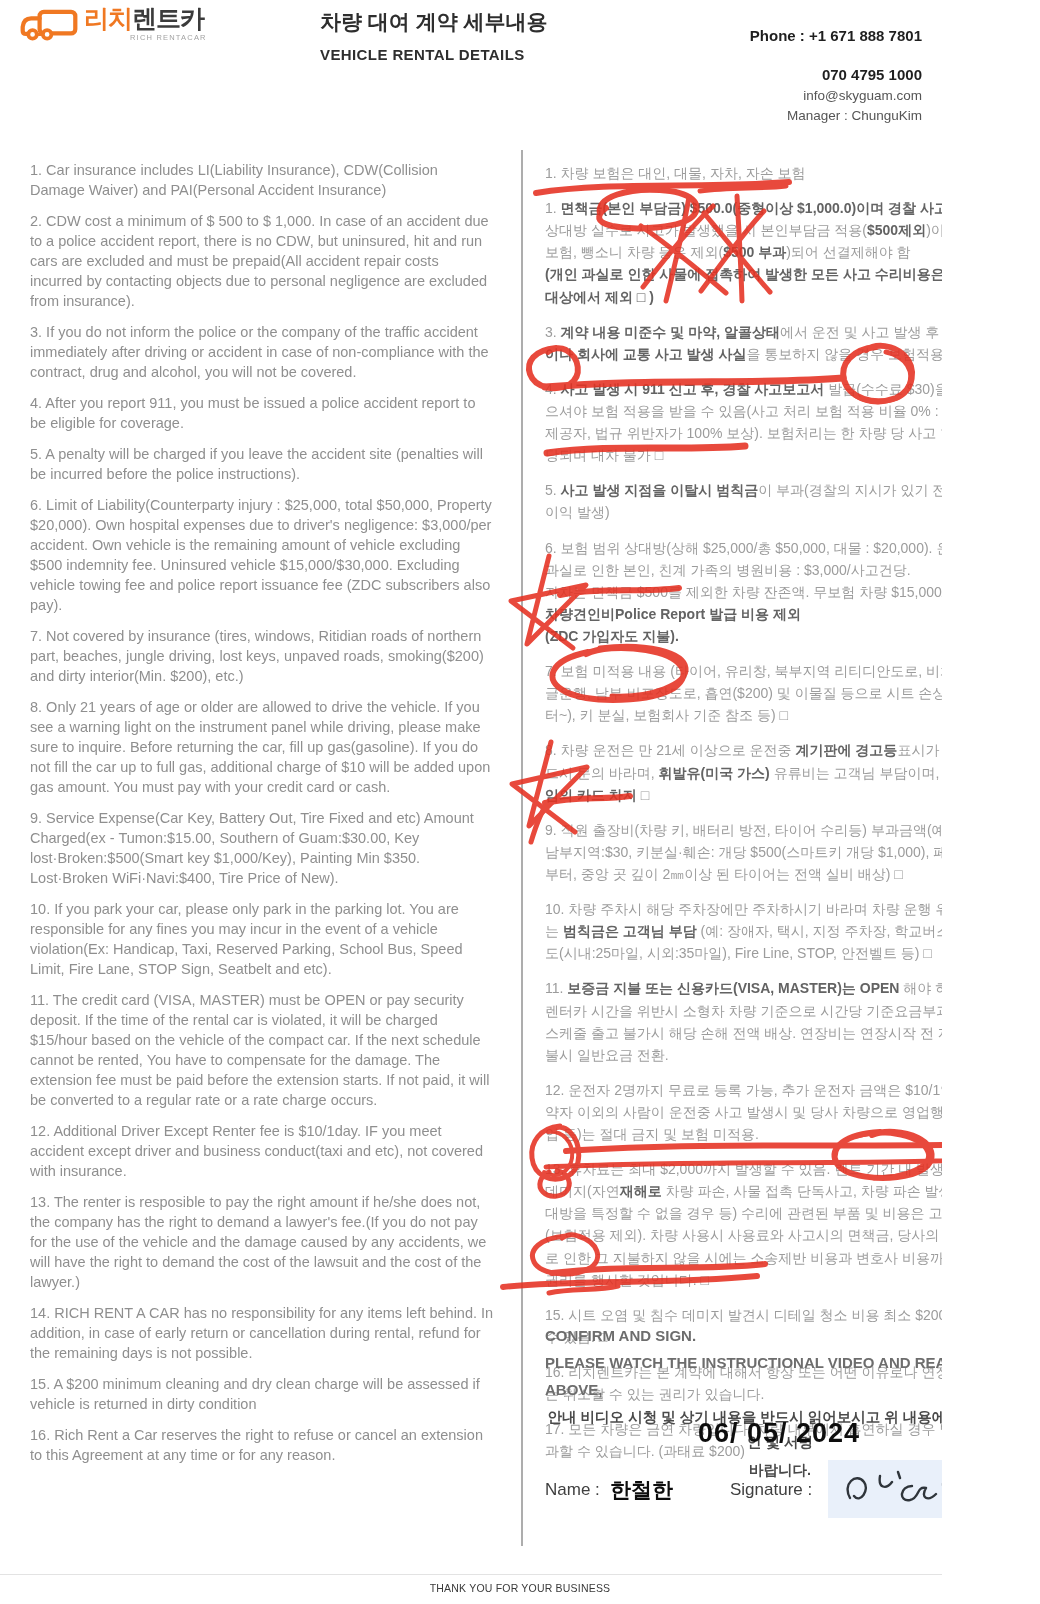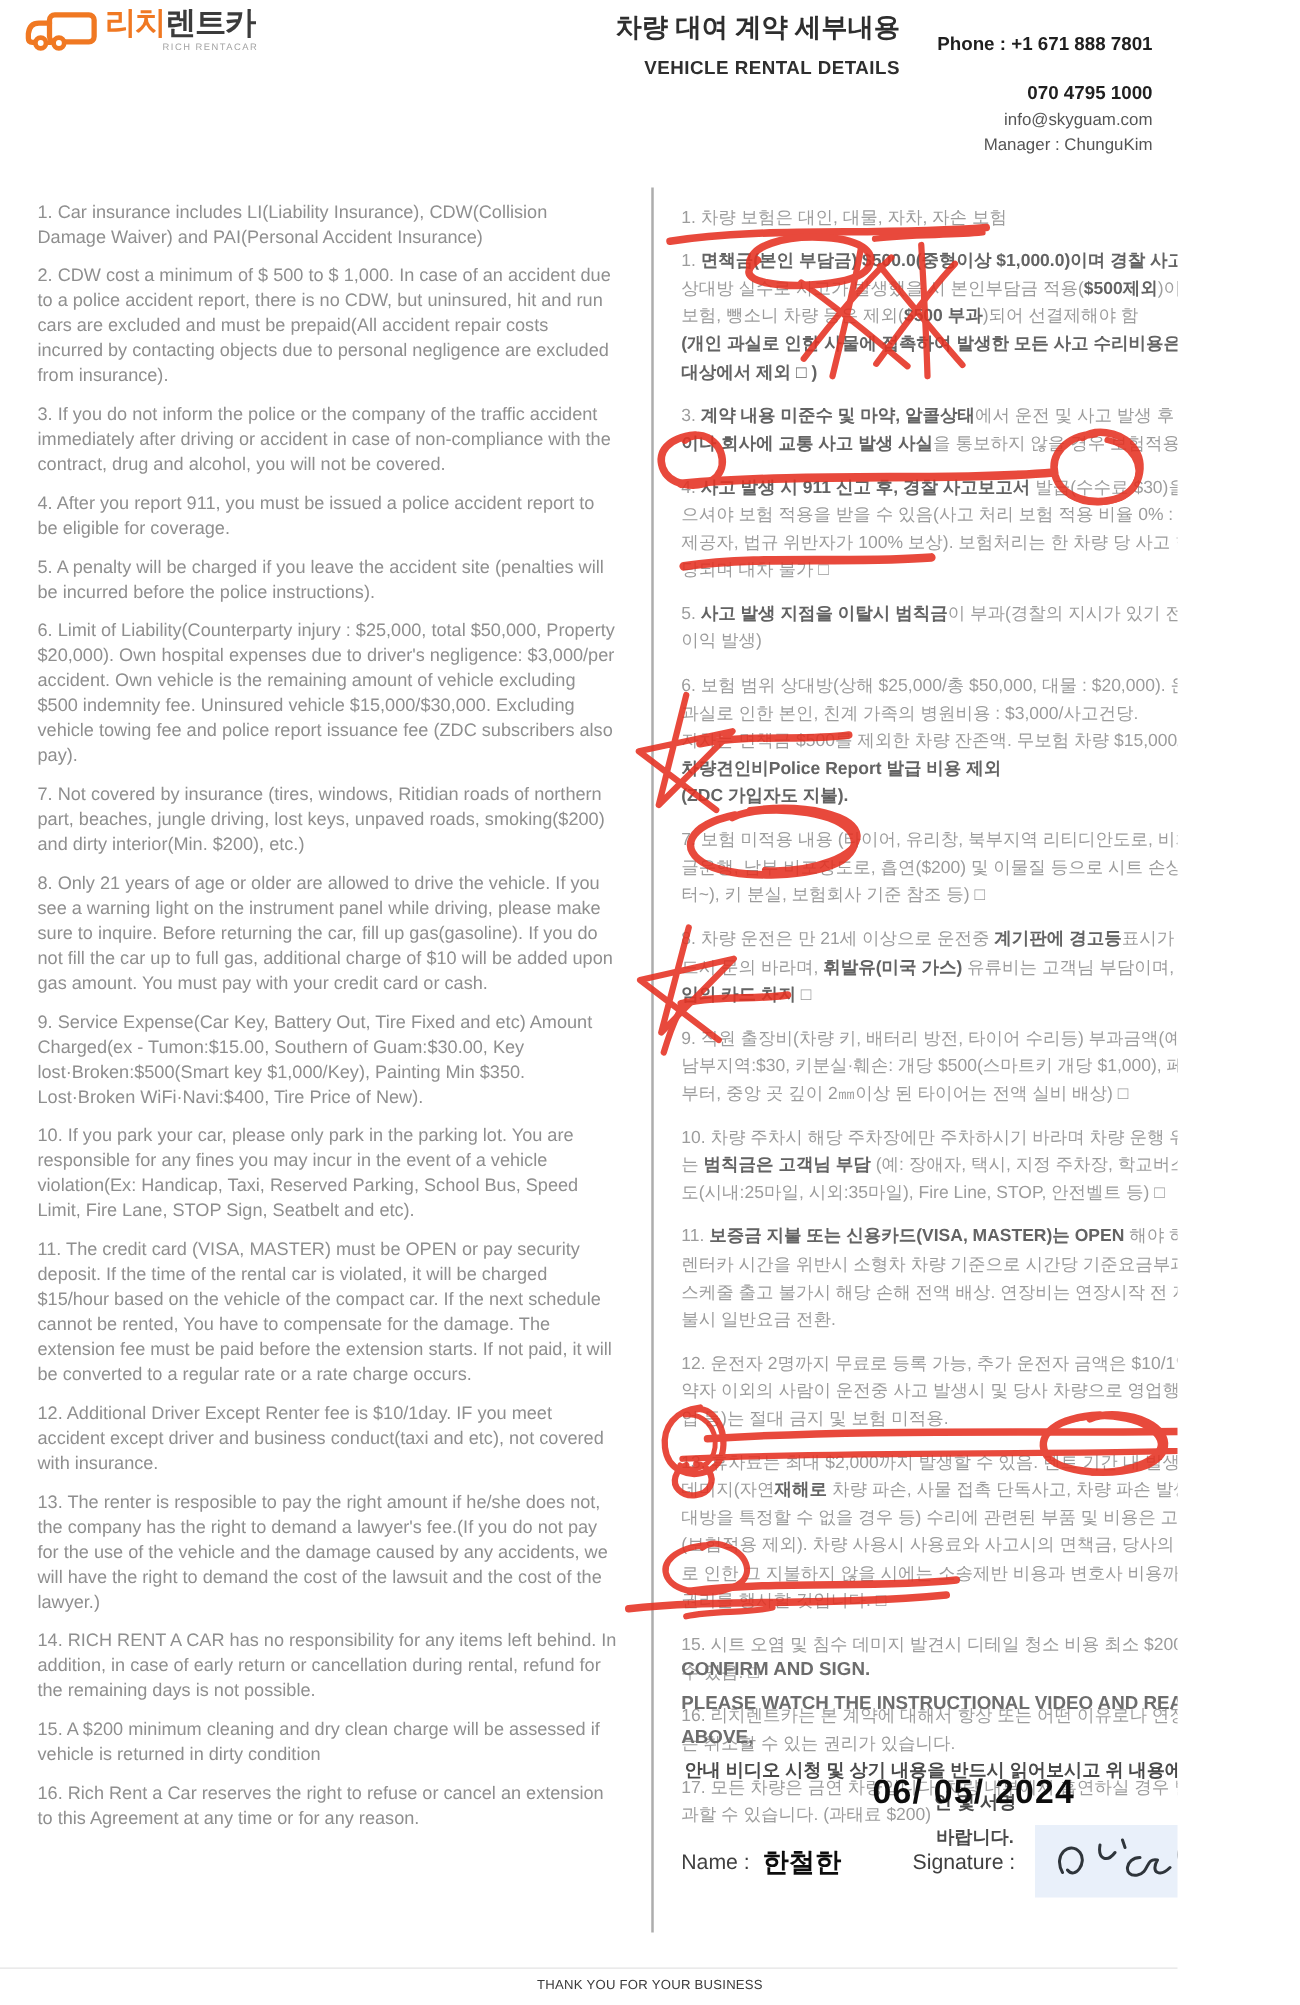--- a/index.html
+++ b/index.html
@@ -5,21 +5,21 @@
   html,body{margin:0;padding:0;background:#ffffff;}
   .page{position:relative;width:942px;height:1604px;background:#fff;overflow:hidden;
         font-family:"Liberation Sans","DejaVu Sans",sans-serif;}
   
   .logo{position:absolute;left:18px;top:6px;display:flex;align-items:flex-start;}
   .logo-text{margin-left:4px;line-height:1;}
   .logo-ko{font-size:25px;font-weight:bold;letter-spacing:-1px;}
   .logo-ko .orange{color:#f07822;}
   .logo-ko .dark{color:#3b3b3b;}
   .logo-sub{font-size:7.5px;color:#a3a3a3;letter-spacing:1.2px;margin-top:3px;margin-left:46px;}
-  .title-block{position:absolute;left:320px;width:400px;top:8px;text-align:right;color:#2e2e2e;}
+  .title-block{position:absolute;left:320px;width:400px;top:8px;text-align:left;color:#2e2e2e;}
   .title-ko{font-size:21px;font-weight:bold;}
   .title-en{font-size:15px;font-weight:bold;margin-top:10px;letter-spacing:0.4px;}
   .contact{position:absolute;right:20px;top:8px;text-align:right;color:#222;}
   .contact .c1,.contact .c2{font-size:15px;font-weight:bold;line-height:1.45;color:#1f1f1f;margin-top:17px;}
   .contact .c3,.contact .c4{font-size:13.5px;color:#555;line-height:1.55;}
   
   .divider{position:absolute;left:521px;top:150px;width:2px;height:1396px;background:#adadad;}
   .lcol{position:absolute;left:30px;top:160px;width:465px;color:#8f8f8f;font-size:14.5px;line-height:1.38;}
   .lcol p{margin:0 0 11px 0;}
   .rcol{position:absolute;left:545px;top:162px;width:468px;color:#9c9c9c;font-size:14px;line-height:1.58;}

